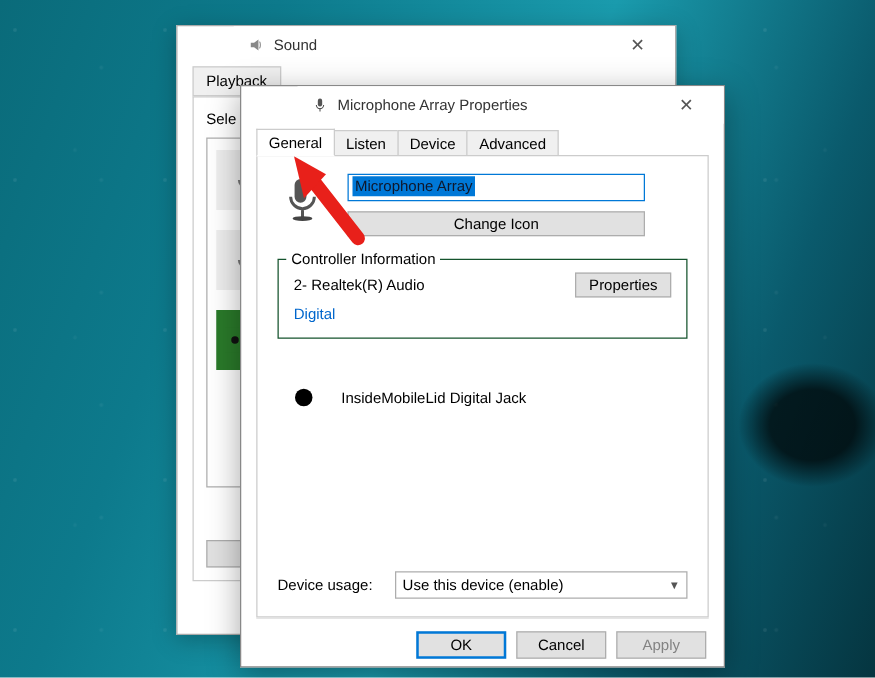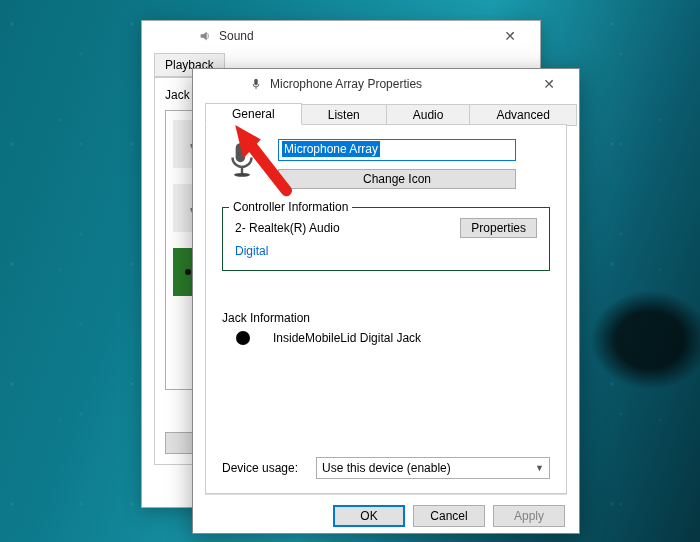--- a/index.html
+++ b/index.html
@@ -65,38 +65,38 @@
   .props-window {
     position: absolute;
     left: 192px; top: 68px;
     width: 388px; height: 466px;
     background: #fff;
     border:1px solid #888;
     box-shadow: 0 6px 24px rgba(0,0,0,.35);
   }
   .props-body { padding: 4px 12px 0; }
   .props-tabstrip { display:flex; }
-  .ptab { padding:3px 26px; border:1px solid #ccc; background:#fff; font-size:12px; position:relative; z-index:2; border-bottom-color:#fff;}
+  .ptab { padding:3px 9px; border:1px solid #ccc; background:#fff; font-size:12px; position:relative; z-index:2; border-bottom-color:#fff;}
   .ptab:not(.active){ background:#f0f0f0; border-bottom:1px solid #ccc; top:1px; z-index:0;}
   .ptab + .ptab { margin-left:-1px;}
   .props-panel {
     border:1px solid #ccc; padding:14px 16px; height:370px; margin-top:-1px; background:#fff; position:relative;
   }
   .name-row { display:flex; align-items:flex-start; gap:16px; margin-bottom:18px;}
   .mic-icon { width:40px; height:40px; display:flex; align-items:center; justify-content:center;}
   .name-col { display:flex; flex-direction:column; gap:8px;}
   .name-input {
     width:238px; height:22px; border:1px solid #0078d7; padding:1px 3px;
     font-family:inherit; font-size:12px;
   }
   .name-input.selected {
     background:#fff;
   }
   .name-input-inner {
-    background:#0078d7; color:#ffffff; padding:1px 2px; display:inline-block;
+    background:#0078d7; color:#0f172a; padding:1px 2px; display:inline-block;
   }
   .group-label { color:#000; margin-bottom:6px;}
   .controller-box { border:1px solid #14532d; padding:10px 12px 12px; margin-bottom:40px; position:relative;}
   .controller-box .group-label { position:absolute; top:-8px; left:6px; background:#fff; padding:0 4px;}
   .controller-row { display:flex; justify-content:space-between; align-items:center;}
   .ctrl-link { color:#0066cc; margin-top:6px; display:inline-block;}
   .jack-row { display:flex; align-items:center; gap:23px; margin-top:6px; margin-left:14px;}
   .jack-dot { width:14px; height:14px; border-radius:50%; background:#000; }
   .usage-row { position:absolute; bottom:14px; left:16px; right:16px; display:flex; align-items:center; gap:18px;}
   .dropdown { flex:1; height:22px; border:1px solid #adadad; background:#fff; padding:2px 5px; display:flex; align-items:center; justify-content:space-between;}
@@ -124,21 +124,21 @@
     </span>
     <span class="title-text">Sound</span>
     <span class="close-x">✕</span>
   </div>
   <div class="sound-body">
     <div class="tabstrip">
       <div class="tab">Playback</div>
     </div>
     <div class="inner-panel">
       <div class="sound-select-label" style="visibility:hidden">Select a recording device below to modify its settings:</div>
-      <div class="sound-select-label" style="position:absolute; top:10px; left:10px;">Jack</div>
+      <div class="sound-select-label" style="position:absolute; top:10px; left:10px;">Sele</div>
       <div class="device-list" style="margin-top:4px;">
         <div class="device-row">
           <div class="dev-icon">
             <svg width="28" height="28" viewBox="0 0 24 24">
                 <rect x="9" y="3" width="6" height="12" rx="3" fill="#777"></rect>
                 <path d="M7 12a5 5 0 0010 0M12 17v4" stroke="#777" fill="none" stroke-width="1.5"></path>
               </svg>
           </div>
         </div>
         <div class="device-row">
@@ -175,21 +175,21 @@
           <path d="M7 12a5 5 0 0010 0M12 17v4" stroke="#555" fill="none" stroke-width="1.5"></path>
         </svg>
     </span>
     <span class="title-text">Microphone Array Properties</span>
     <span class="close-x">✕</span>
   </div>
   <div class="props-body">
     <div class="props-tabstrip">
       <div class="ptab active">General</div>
       <div class="ptab">Listen</div>
-      <div class="ptab">Audio</div>
+      <div class="ptab">Device</div>
       <div class="ptab">Advanced</div>
     </div>
     <div class="props-panel">
       <div class="name-row">
         <div class="mic-icon">
           <svg width="38" height="38" viewBox="0 0 24 24">
               <rect x="8" y="2" width="6" height="12" rx="3" fill="#555"></rect>
               <path d="M6 11a6 6 0 0012 0M12 17v5M9 22h6" stroke="#555" fill="none" stroke-width="1.5"></path>
               <ellipse cx="12" cy="22" rx="5" ry="1.2" fill="#444"></ellipse>
             </svg>
@@ -205,21 +205,20 @@
       <div class="controller-box">
         <div class="group-label">Controller Information</div>
         <div class="controller-row">
           <span>2- Realtek(R) Audio</span>
           <span class="btn small-btn">Properties</span>
         </div>
         <a class="ctrl-link">Digital</a>
       </div>
 
       <div>
-        <div class="group-label">Jack Information</div>
         <div class="jack-row">
           <span class="jack-dot"></span>
           <span>InsideMobileLid Digital Jack</span>
         </div>
       </div>
 
       <div class="usage-row">
         <span>Device usage:</span>
         <div class="dropdown">
           <span>Use this device (enable)</span>

